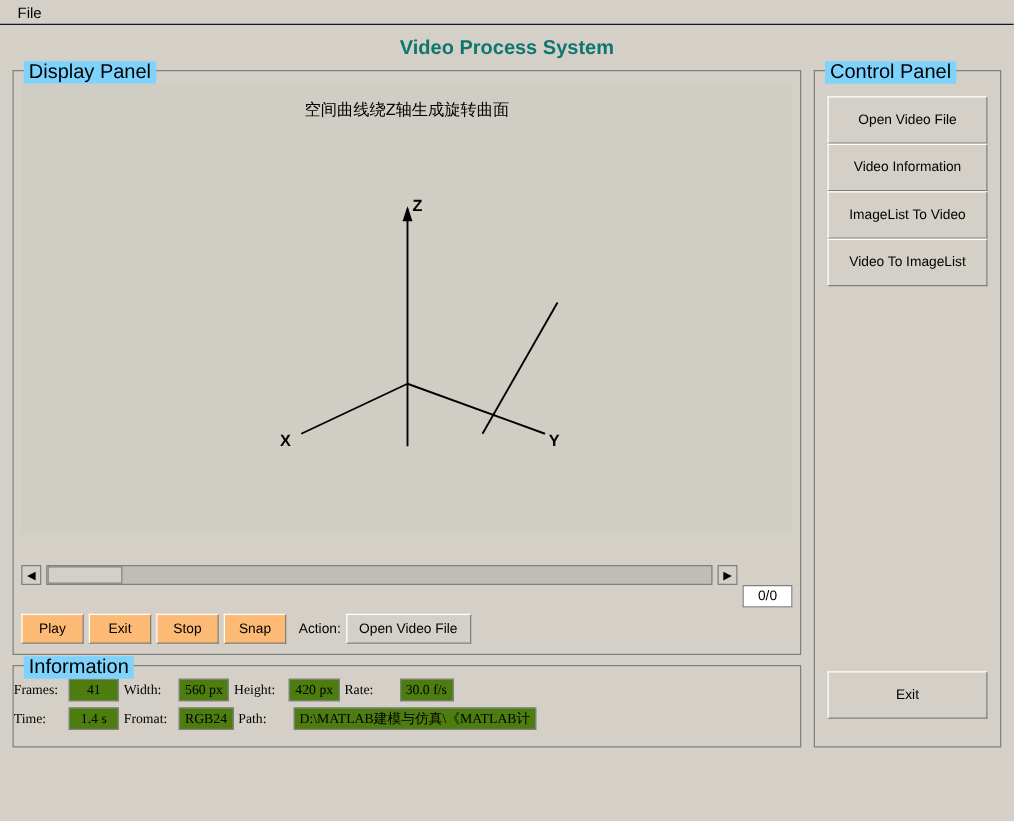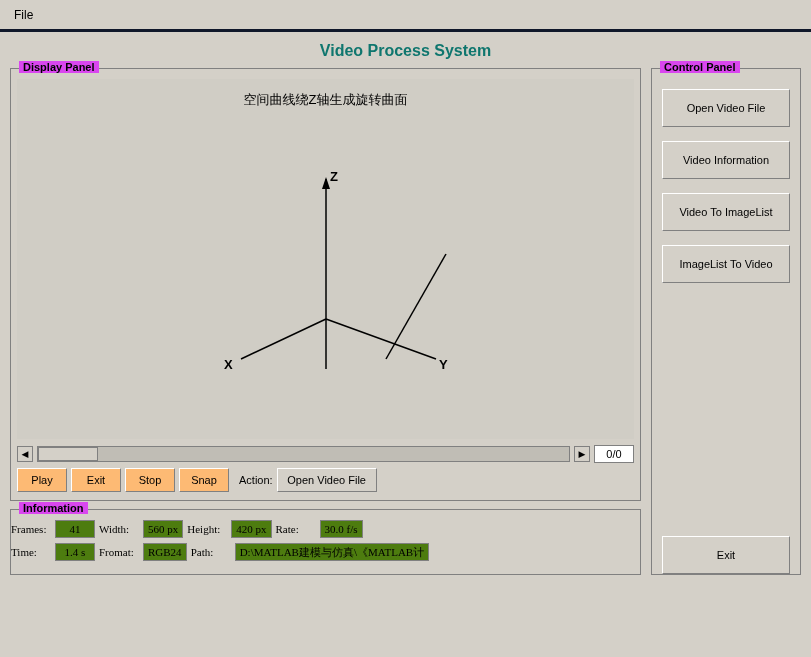--- a/index.html
+++ b/index.html
@@ -7,25 +7,25 @@
       background: #d4d0c8;
       font-family: 'Arial', sans-serif;
       font-size: 12px;
       width: 811px;
       height: 657px;
       overflow: hidden;
       position: relative;
     }
     .menubar {
       background: #d4d0c8;
-      height: 32px;
+      height: 20px;
       display: flex;
       align-items: center;
       padding-left: 6px;
-      border-bottom: 3px solid #0f172a;
+      border-bottom: 1px solid #0f172a;
     }
     .menubar-item {
       padding: 2px 8px;
       cursor: pointer;
       font-size: 12px;
     }
     .main-title {
       text-align: center;
       font-size: 16px;
       font-weight: bold;
@@ -45,24 +45,24 @@
     }
     .panel-group {
       border: 1px solid #808080;
       position: relative;
       background: #d4d0c8;
     }
     .panel-label {
       position: absolute;
       top: -8px;
       left: 8px;
-      background: #d946ef;
+      background: #7dd3fc;
       padding: 0 4px;
-      font-size: 11px;
-      font-weight: bold;
+      font-size: 16px;
+      font-weight: normal;
     }
     .display-panel {
       padding: 10px 6px 8px 6px;
       margin-bottom: 8px;
     }
     .display-area {
       background: #d0cdc5;
       width: 100%;
       height: 360px;
       display: flex;
@@ -119,20 +119,21 @@
       border: 1px solid #808080;
     }
     .counter-box {
       width: 40px;
       height: 18px;
       background: #fff;
       border: 1px solid #808080;
       text-align: center;
       line-height: 16px;
       font-size: 11px;
+      margin-top: 35px;
     }
     .controls-row {
       display: flex;
       align-items: center;
       margin-top: 5px;
       gap: 4px;
     }
     .ctrl-btn {
       height: 24px;
       min-width: 50px;
@@ -190,24 +191,24 @@
     .right-panel {
       width: 150px;
       display: flex;
       flex-direction: column;
     }
     .control-panel-group {
       border: 1px solid #808080;
       position: relative;
       background: #d4d0c8;
       flex: 1;
-      padding: 20px 10px 0 10px;
+      padding: 20px 10px 22px 10px;
       display: flex;
       flex-direction: column;
-      gap: 14px;
+      gap: 0;
     }
     .rp-btn {
       width: 100%;
       height: 38px;
       background: #d4d0c8;
       border: 1px solid #808080;
       border-top-color: #ffffff;
       border-left-color: #ffffff;
       cursor: pointer;
       font-size: 11px;
@@ -305,19 +306,19 @@
         <span class="info-value info-value-wide">D:\MATLAB建模与仿真\《MATLAB计</span>
       </div>
     </div>
   </div>
 
   <div class="right-panel">
     <div class="control-panel-group">
       <span class="panel-label">Control Panel</span>
       <button class="rp-btn">Open Video File</button>
       <button class="rp-btn">Video Information</button>
+      <button class="rp-btn">ImageList To Video</button>
       <button class="rp-btn">Video To ImageList</button>
-      <button class="rp-btn">ImageList To Video</button>
       <div style="flex:1"></div>
       <button class="rp-btn rp-btn-exit">Exit</button>
     </div>
   </div>
 </div>
 
 </body></html>

